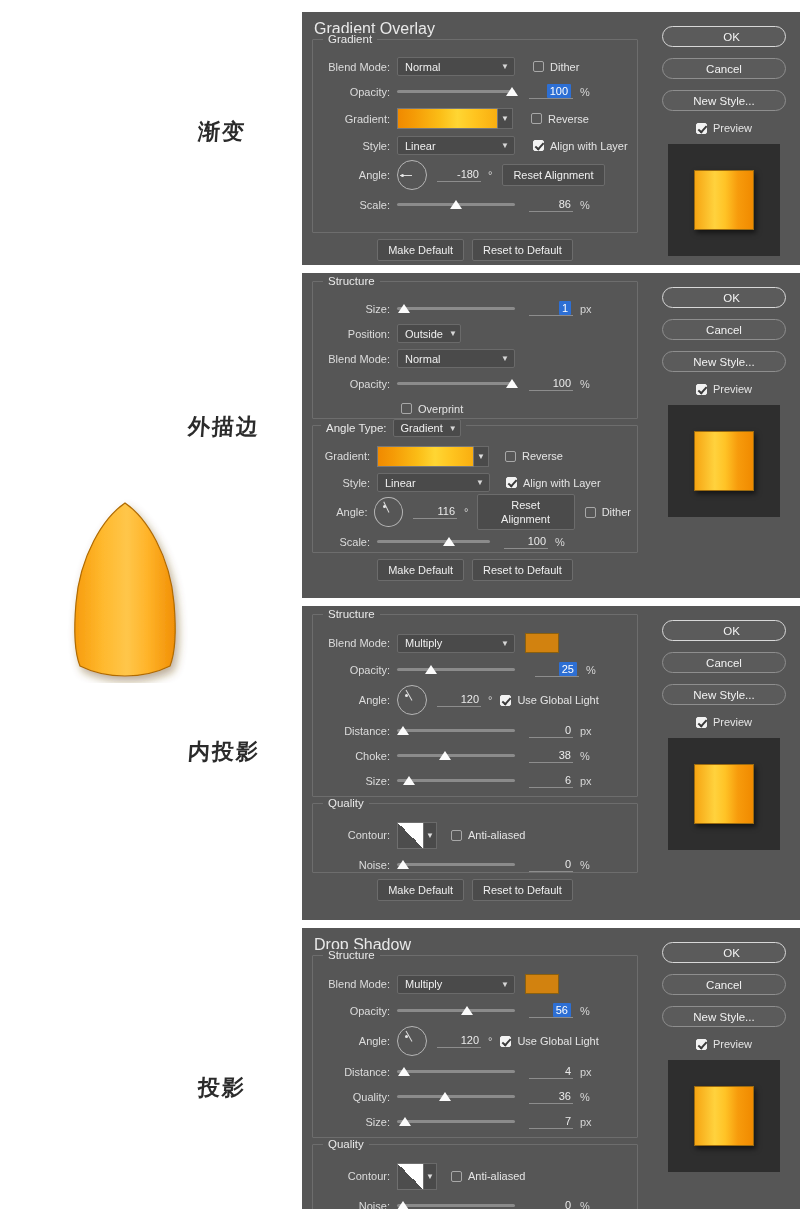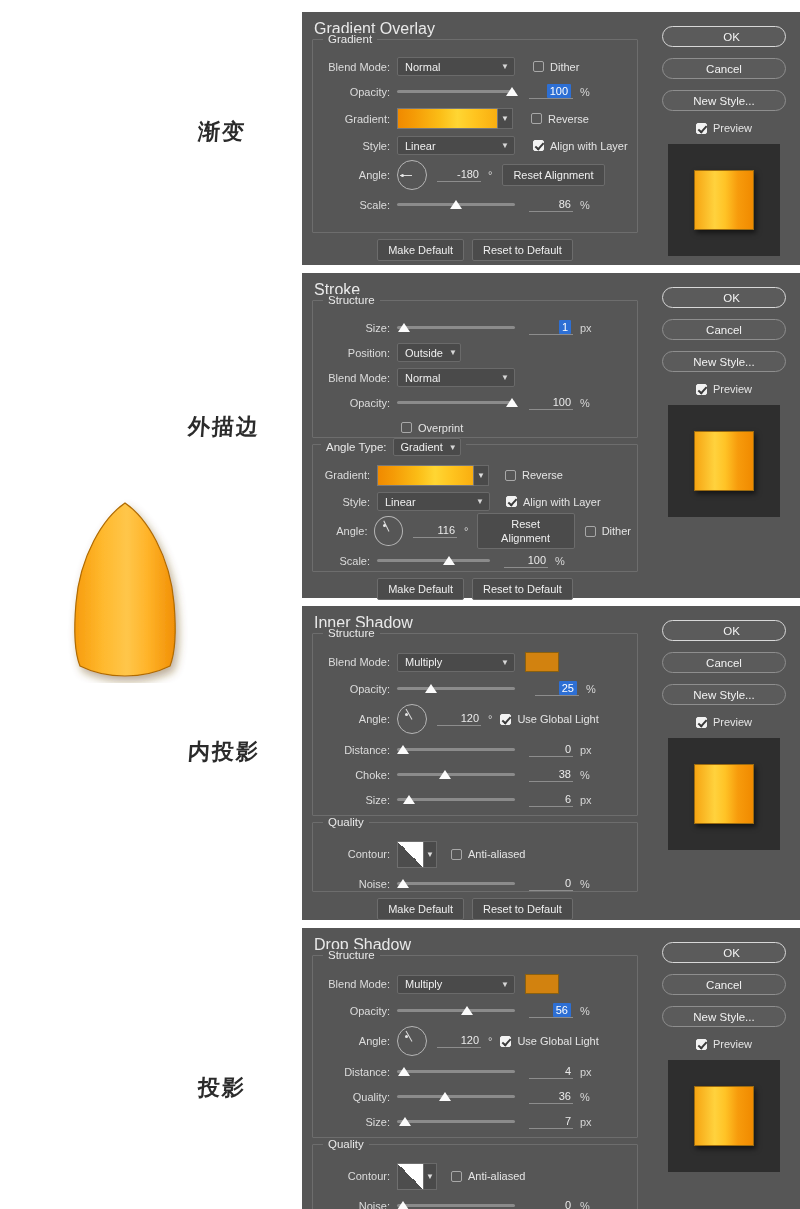--- a/index.html
+++ b/index.html
@@ -253,21 +253,20 @@
       </span>
     </div>
     <div class="thumb-box">
       <div class="thumb-sq"></div>
     </div>
   </div>
 </div>
 
 <div class="panel" id="p-stroke" style="top:273px;height:325px">
   <div class="panel-body">
-    <div class="grp-title">Stroke</div>
 
     <div class="fieldset" style="height:138px">
       <span class="legend">Structure</span>
 
       <div class="row">
         <span class="lbl" style="width:78px">Size:</span>
         <div class="slider" style="width:118px">
           <div class="track"></div>
           <div class="thumb" style="left:1%"></div>
         </div>
@@ -396,21 +395,20 @@
       </span>
     </div>
     <div class="thumb-box">
       <div class="thumb-sq"></div>
     </div>
   </div>
 </div>
 
 <div class="panel" id="p-inner" style="top:606px;height:314px">
   <div class="panel-body">
-    <div class="grp-title">Inner Shadow</div>
 
     <div class="fieldset" style="height:183px">
       <span class="legend">Structure</span>
 
       <div class="row" style="height:28px">
         <span class="lbl" style="width:78px">Blend Mode:</span>
         <div class="select" style="width:118px">
           <span>Multiply</span>
           <span class="cv">▼</span>
         </div>

